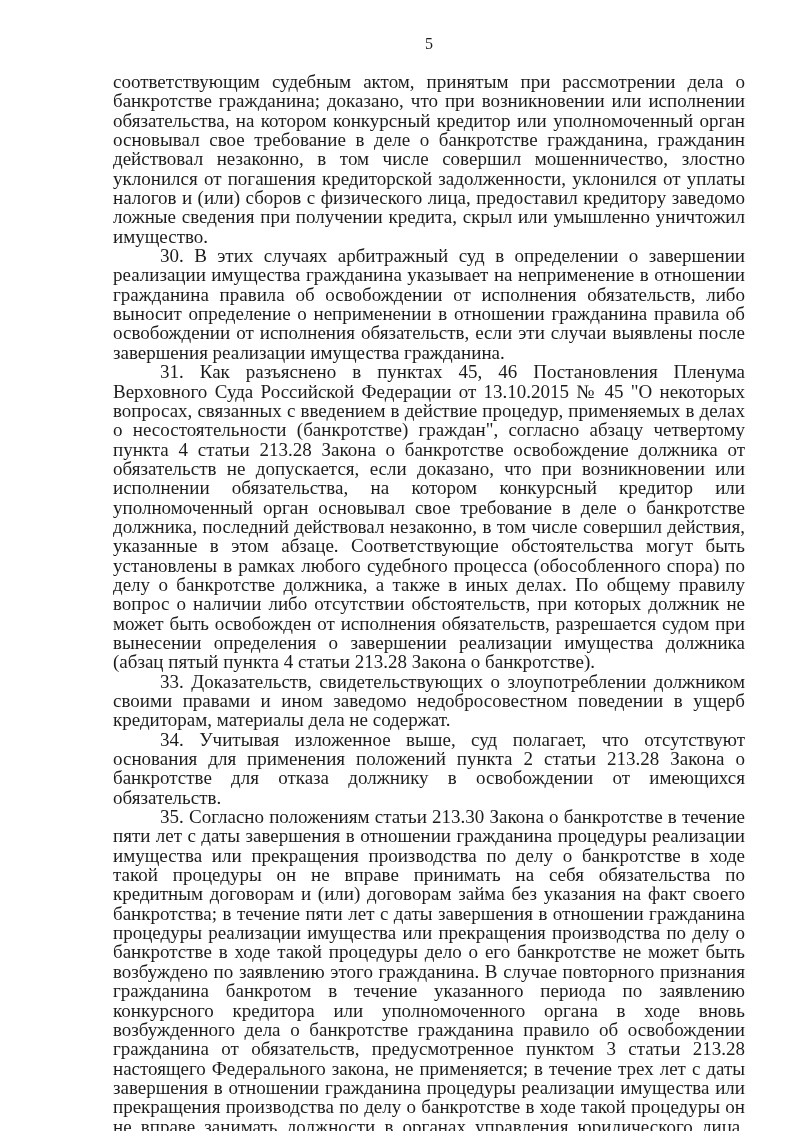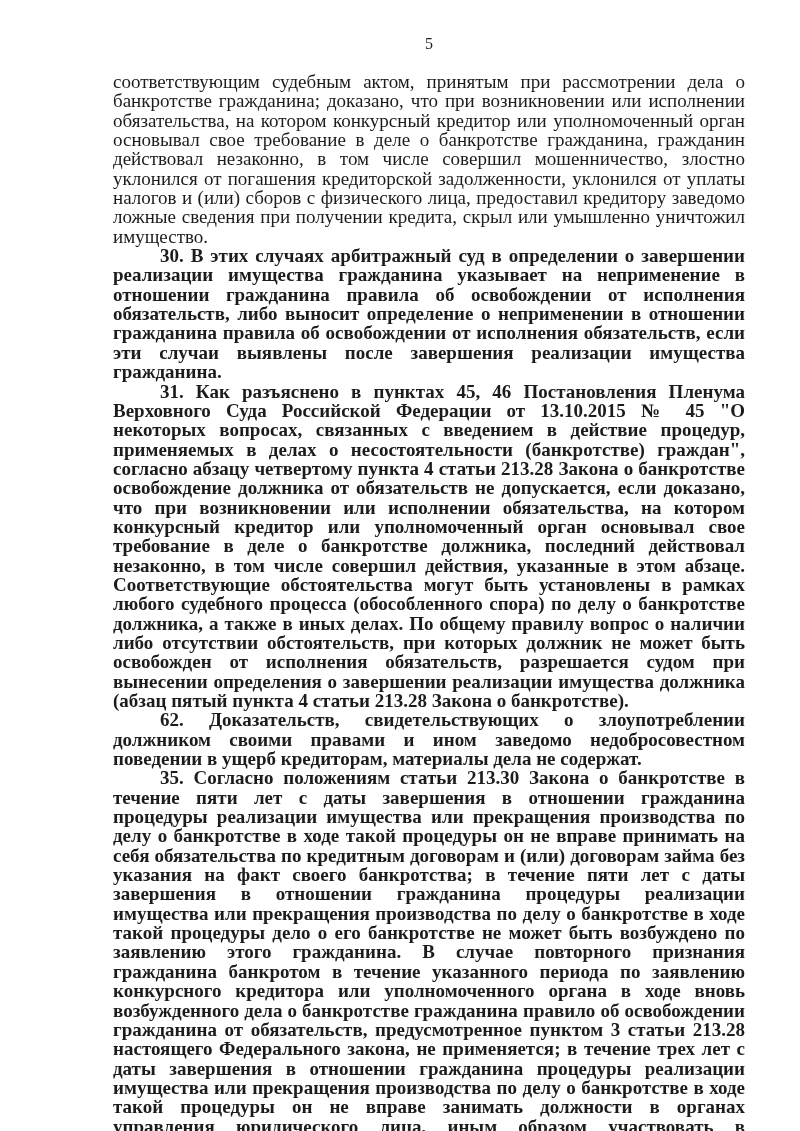--- a/index.html
+++ b/index.html
@@ -33,29 +33,29 @@
     font-size: 19px;
     line-height: 19.35px;
     text-align: justify;
   }
   .para {
     margin: 0;
     padding: 0;
   }
   .para.indent {
     text-indent: 47px;
-    font-weight: bold;
   }
 </style>
 </head>
 <body>
 
 <div class="page">
   <div class="page-number">5</div>
 
   <div class="content">
     <p class="para">соответствующим судебным актом, принятым при рассмотрении дела о банкротстве гражданина; доказано, что при возникновении или исполнении обязательства, на котором конкурсный кредитор или уполномоченный орган основывал свое требование в деле о банкротстве гражданина, гражданин действовал незаконно, в том числе совершил мошенничество, злостно уклонился от погашения кредиторской задолженности, уклонился от уплаты налогов и (или) сборов с физического лица, предоставил кредитору заведомо ложные сведения при получении кредита, скрыл или умышленно уничтожил имущество.</p>
     <p class="para indent">30. В этих случаях арбитражный суд в определении о завершении реализации имущества гражданина указывает на неприменение в отношении гражданина правила об освобождении от исполнения обязательств, либо выносит определение о неприменении в отношении гражданина правила об освобождении от исполнения обязательств, если эти случаи выявлены после завершения реализации имущества гражданина.</p>
     <p class="para indent">31. Как разъяснено в пунктах 45, 46 Постановления Пленума Верховного Суда Российской Федерации от 13.10.2015 № 45 "О некоторых вопросах, связанных с введением в действие процедур, применяемых в делах о несостоятельности (банкротстве) граждан", согласно абзацу четвертому пункта 4 статьи 213.28 Закона о банкротстве освобождение должника от обязательств не допускается, если доказано, что при возникновении или исполнении обязательства, на котором конкурсный кредитор или уполномоченный орган основывал свое требование в деле о банкротстве должника, последний действовал незаконно, в том числе совершил действия, указанные в этом абзаце. Соответствующие обстоятельства могут быть установлены в рамках любого судебного процесса (обособленного спора) по делу о банкротстве должника, а также в иных делах. По общему правилу вопрос о наличии либо отсутствии обстоятельств, при которых должник не может быть освобожден от исполнения обязательств, разрешается судом при вынесении определения о завершении реализации имущества должника (абзац пятый пункта 4 статьи 213.28 Закона о банкротстве).</p>
-    <p class="para indent">62. Доказательств, свидетельствующих о злоупотреблении должником своими правами и ином заведомо недобросовестном поведении в ущерб кредиторам, материалы дела не содержат.</p>
+    <p class="para indent">33. Доказательств, свидетельствующих о злоупотреблении должником своими правами и ином заведомо недобросовестном поведении в ущерб кредиторам, материалы дела не содержат.</p>
+    <p class="para indent">34. Учитывая изложенное выше, суд полагает, что отсутствуют основания для применения положений пункта 2 статьи 213.28 Закона о банкротстве для отказа должнику в освобождении от имеющихся обязательств.</p>
     <p class="para indent">35. Согласно положениям статьи 213.30 Закона о банкротстве в течение пяти лет с даты завершения в отношении гражданина процедуры реализации имущества или прекращения производства по делу о банкротстве в ходе такой процедуры он не вправе принимать на себя обязательства по кредитным договорам и (или) договорам займа без указания на факт своего банкротства; в течение пяти лет с даты завершения в отношении гражданина процедуры реализации имущества или прекращения производства по делу о банкротстве в ходе такой процедуры дело о его банкротстве не может быть возбуждено по заявлению этого гражданина. В случае повторного признания гражданина банкротом в течение указанного периода по заявлению конкурсного кредитора или уполномоченного органа в ходе вновь возбужденного дела о банкротстве гражданина правило об освобождении гражданина от обязательств, предусмотренное пунктом 3 статьи 213.28 настоящего Федерального закона, не применяется; в течение трех лет с даты завершения в отношении гражданина процедуры реализации имущества или прекращения производства по делу о банкротстве в ходе такой процедуры он не вправе занимать должности в органах управления юридического лица, иным образом участвовать в управлении юридическим лицом, если иное не установлено настоящим Федеральным законом.</p>
   </div>
 </div>
 
 </body></html>

